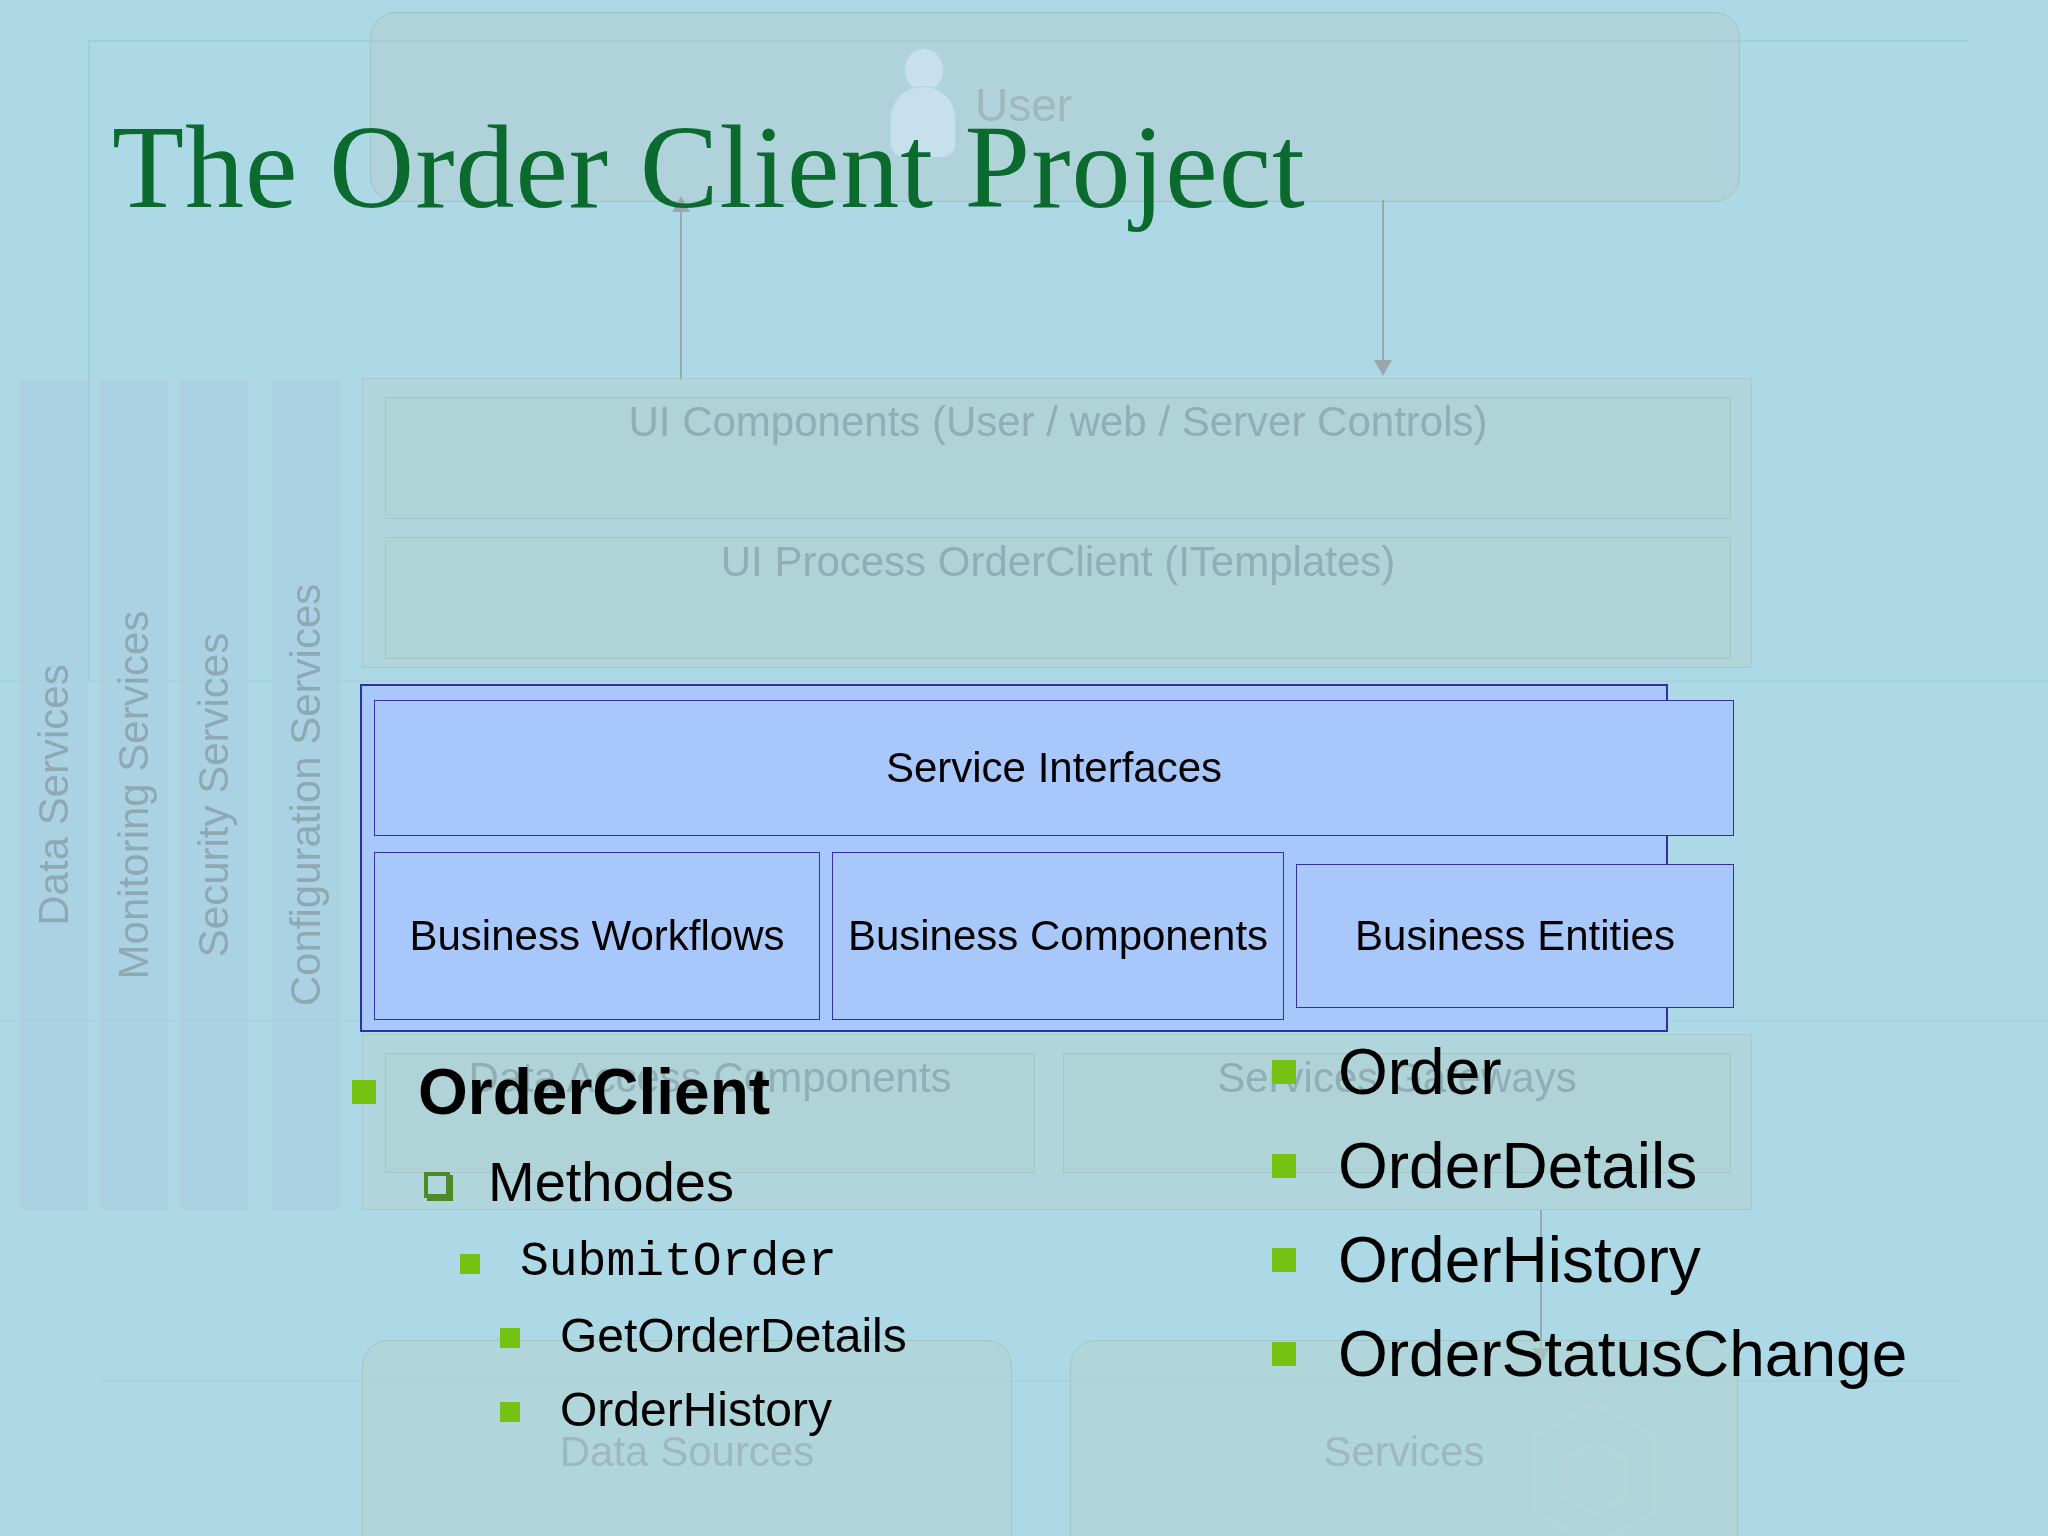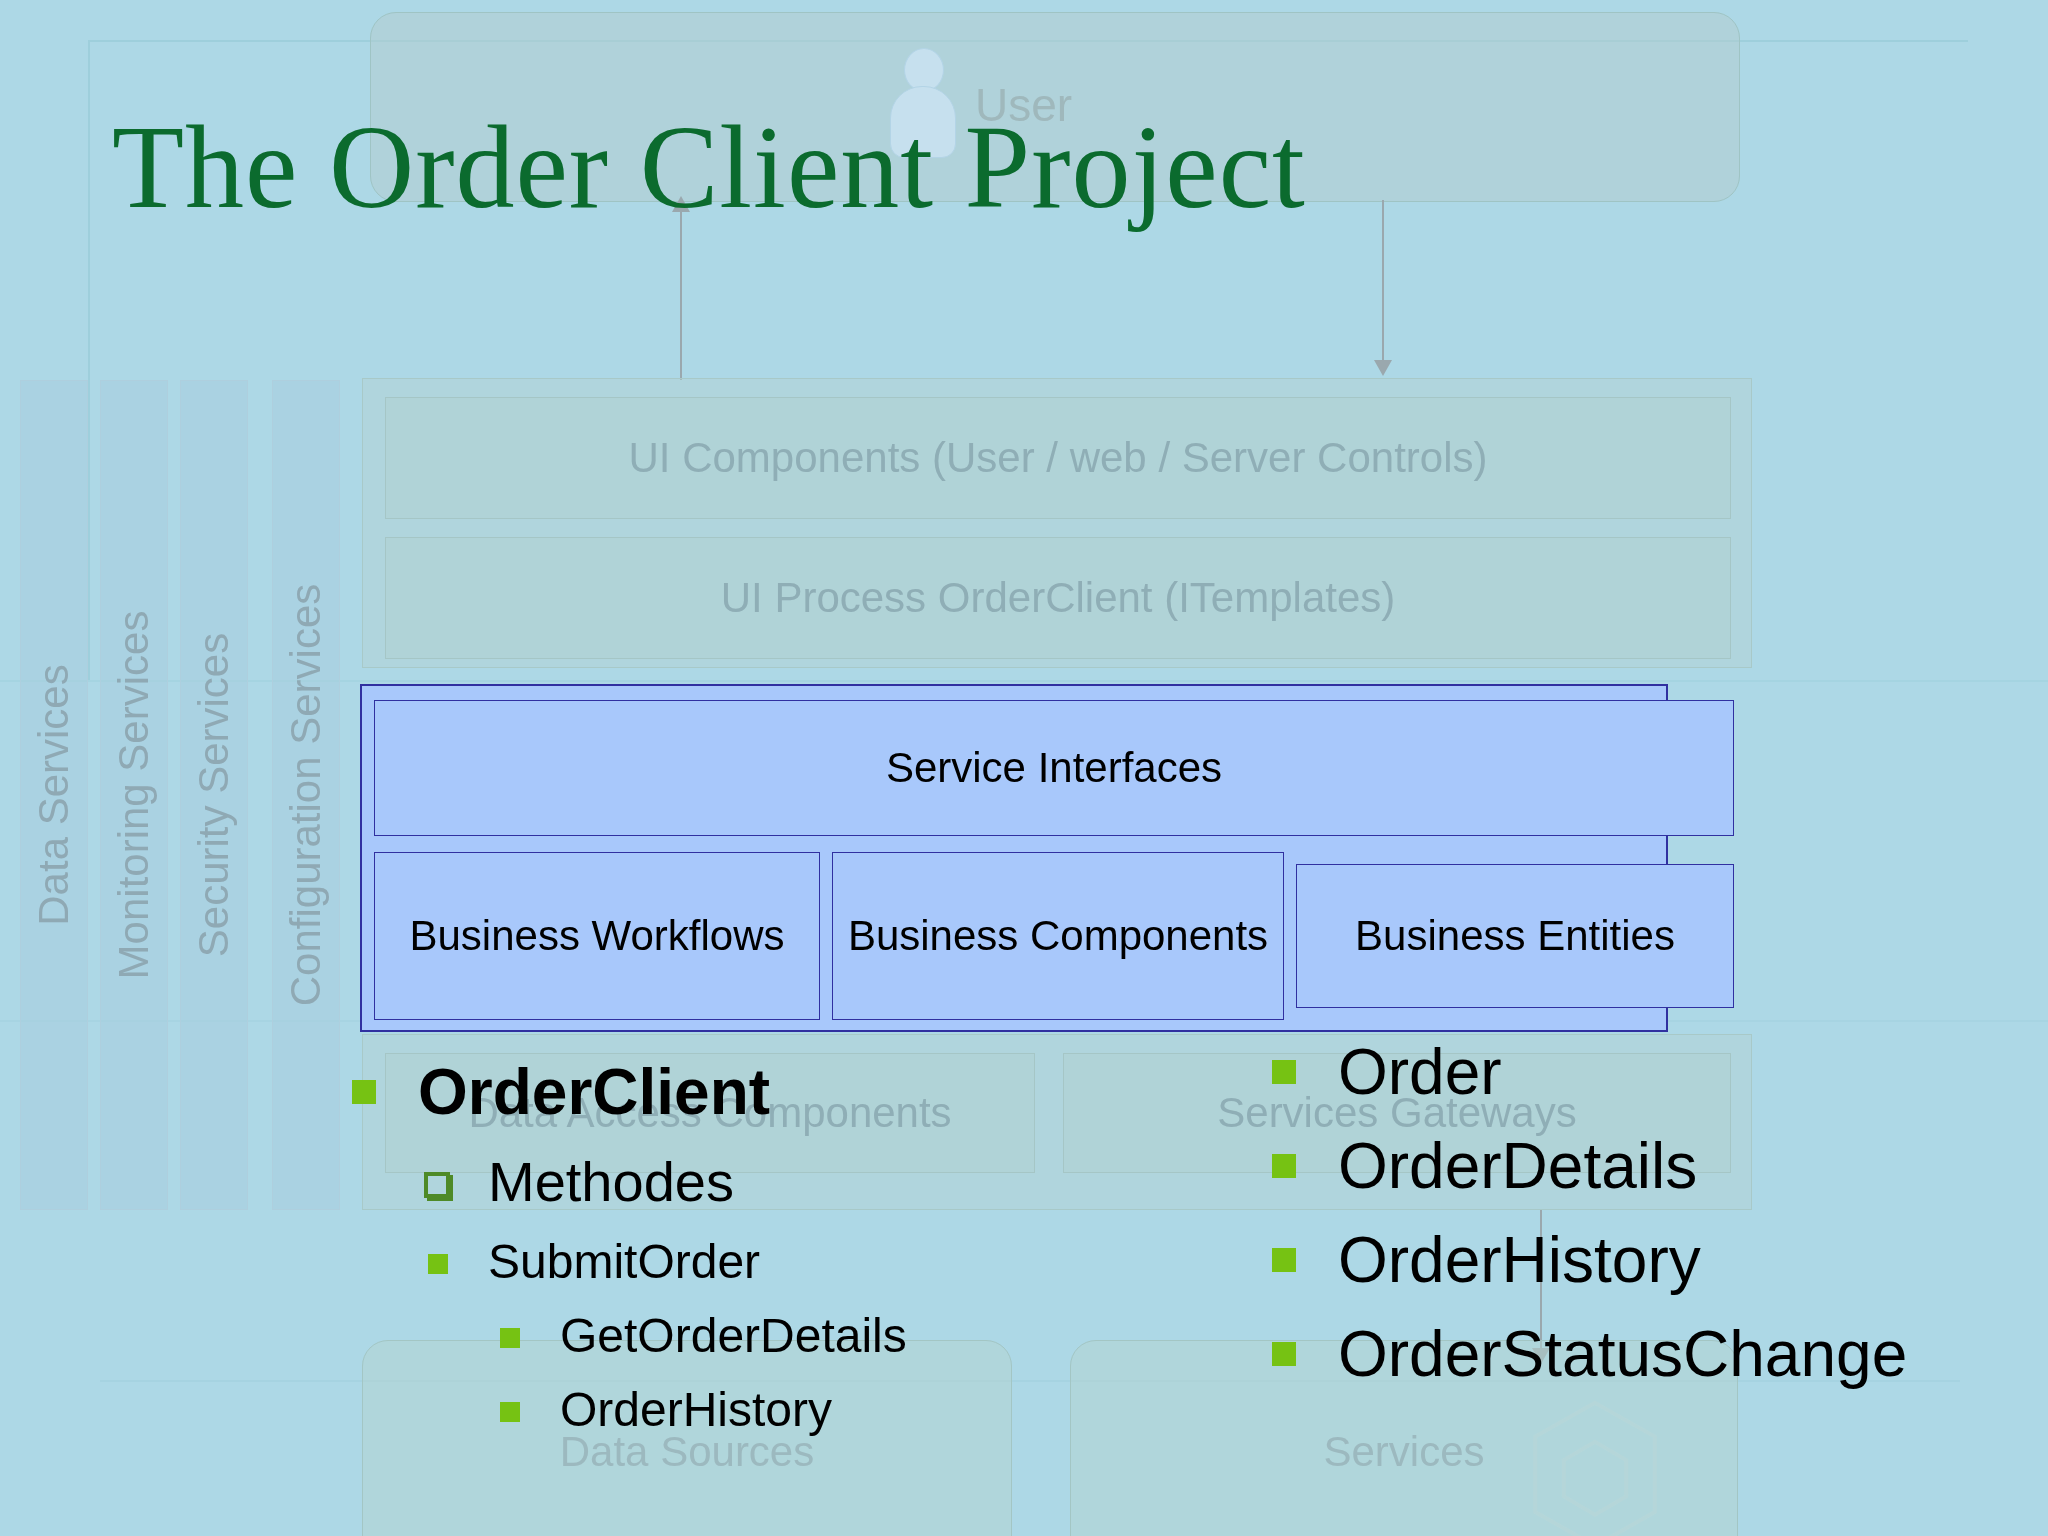--- a/index.html
+++ b/index.html
@@ -44,21 +44,21 @@
   
   .stack{
     position:absolute; left:362px; top:378px; width:1390px; height:830px;
     background:rgba(180,210,208,0.40);
     border:1px solid #A8C9C8;
   }
   .layer-box{
     position:absolute; left:22px; width:1346px;
     background:rgba(178,208,208,0.45);
     border:1px solid #A5C6C6;
-    display:flex; align-items:center; justify-content:center;
+    display:flex; justify-content:center;
     font-size:42px; color:#8FAEB6; text-align:center;
   }
 
   
   .biz-layer{
     position:absolute; left:360px; top:684px; width:1308px; height:348px;
     background:#A8C8FB; border:2px solid #3030A0;
   }
   .biz-inner{
     position:absolute; background:#A8C8FB; border:1px solid #3030A0;
@@ -198,21 +198,21 @@
   <div class="bul-row lvl1" style="margin-bottom:30px;font-weight:bold;">
     <div class="sq sq-filled" style="margin:20px 42px 0 0;"></div>
     <div class="btxt">OrderClient</div>
   </div>
 
   <div class="bul-row lvl2" style="margin:0 0 28px 72px;">
     <div class="sq sq-hollow" style="margin:18px 38px 0 0;"></div>
     <div class="btxt">Methodes</div>
   </div>
 
-  <div class="bul-row lvl3" style="margin:0 0 26px 76px;">
+  <div class="bul-row lvl3" style="margin:0 0 26px 108px;font-family:Liberation Mono, monospace;">
     <div class="sq sq-filled" style="width:20px;height:20px;margin:16px 40px 0 0;"></div>
     <div class="btxt">SubmitOrder</div>
   </div>
   <div class="bul-row lvl3" style="margin:0 0 26px 148px;">
     <div class="sq sq-filled" style="width:20px;height:20px;margin:16px 40px 0 0;"></div>
     <div class="btxt">GetOrderDetails</div>
   </div>
   <div class="bul-row lvl3" style="margin:0 0 0 148px;">
     <div class="sq sq-filled" style="width:20px;height:20px;margin:16px 40px 0 0;"></div>
     <div class="btxt">OrderHistory</div>

